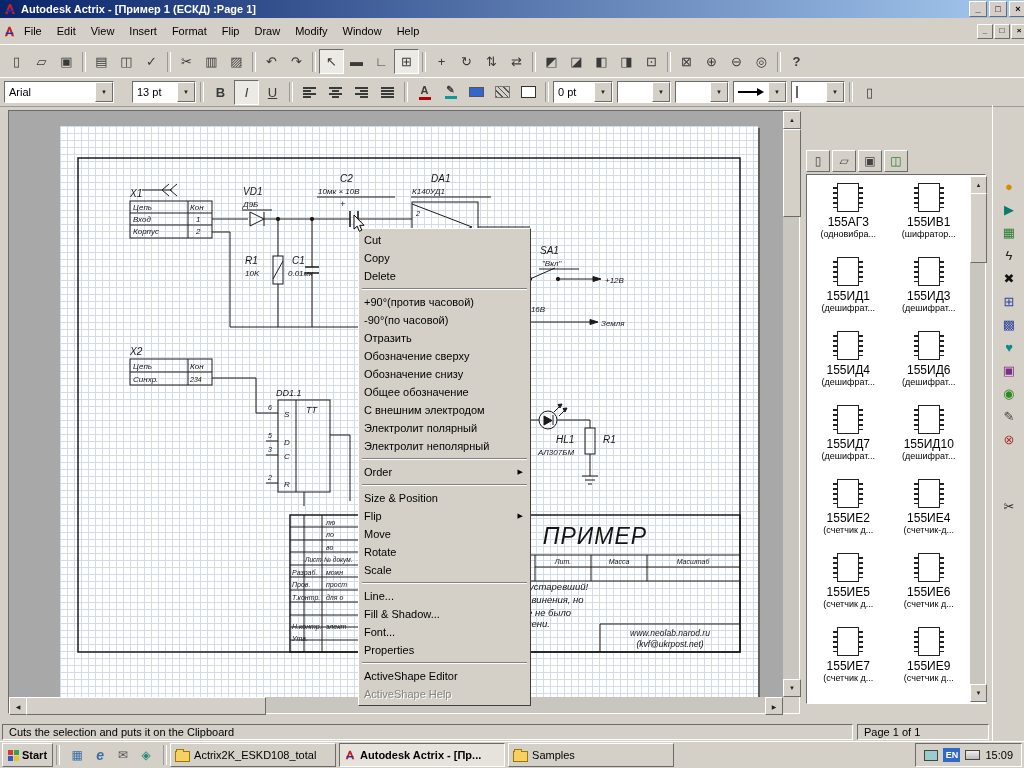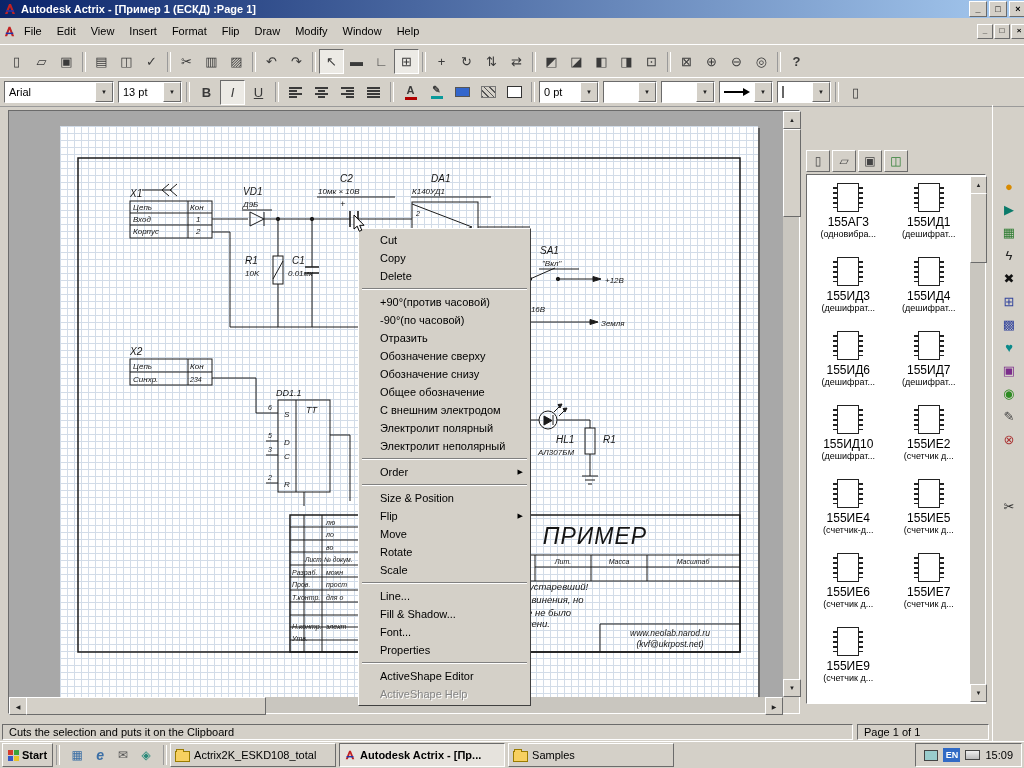--- a/index.html
+++ b/index.html
@@ -82,21 +82,21 @@
   .hscroll{position:absolute;left:0;bottom:0;height:16px;right:16px;background:#c9c6bf}
   .corner{position:absolute;right:0;bottom:0;width:16px;height:16px;background:#D4D0C8}
   .sbtn{position:absolute;width:16px;height:16px;background:#D4D0C8;display:flex;
     align-items:center;justify-content:center;font-size:6px;color:#222}
   .vthumb{position:absolute;left:0;width:16px;background:#D4D0C8}
   .hthumb{position:absolute;top:0;height:16px;background:#D4D0C8}
 
   
   .cmenu{position:absolute;left:358px;top:123px;width:169px;background:#D4D0C8;
     border:1px solid;border-color:#fff #404040 #404040 #fff;padding:2px 1px;z-index:30}
-  .citem{height:18px;line-height:18px;padding:0 20px;position:relative;white-space:nowrap}
+  .citem{height:18px;line-height:18px;padding:0 4px;position:relative;white-space:nowrap}
   .citem .arr{position:absolute;right:6px;top:0;font-size:7px}
   .csep{margin:3px 2px;border-top:1px solid #808080;border-bottom:1px solid #fff;height:0}
   .cdis{color:#848484;text-shadow:1px 1px 0 #fff}
 
   .cursor{position:absolute;left:353px;top:109px;z-index:40}
 
   
   .panel{position:absolute;left:802px;top:5px;width:186px;height:602px}
   .pcombo{position:absolute;left:4px;top:14px;width:178px}
   .ptools{position:absolute;left:4px;top:40px;display:flex;gap:2px}
@@ -230,21 +230,21 @@
     <div class="tbtn">◎</div>
     <div class="tsep"></div>
     <div class="tbtn bld">?</div>
   </div>
 
   <div class="toolbar" id="tb2">
     <div class="combo" style="width:108px">
       <span class="val">Arial</span>
       <span class="drop">▼</span>
     </div>
-    <div class="combo" style="width:62px;margin-left:3px">
+    <div class="combo" style="width:62px;margin-left:17px">
       <span class="val">13 pt</span>
       <span class="drop">▼</span>
     </div>
     <div class="tsep"></div>
     <div class="tbtn bld">B</div>
     <div class="tbtn itl active">I</div>
     <div class="tbtn und">U</div>
     <div class="tsep"></div>
     <div class="tbtn">
         <span class="al l">
@@ -545,20 +545,25 @@
       </div>
       <div class="plist">
         <div class="pgrid">
           <div class="pitem">
               <span class="chip"></span>
               <span class="pname">155АГ3</span>
               <span class="pdesc">(одновибра...</span>
             </div>
           <div class="pitem">
               <span class="chip"></span>
+              <span class="pname">155ИВ1</span>
+              <span class="pdesc">(шифратор...</span>
+            </div>
+          <div class="pitem">
+              <span class="chip"></span>
               <span class="pname">155ИД1</span>
               <span class="pdesc">(дешифрат...</span>
             </div>
           <div class="pitem">
               <span class="chip"></span>
               <span class="pname">155ИД3</span>
               <span class="pdesc">(дешифрат...</span>
             </div>
           <div class="pitem">
               <span class="chip"></span>

